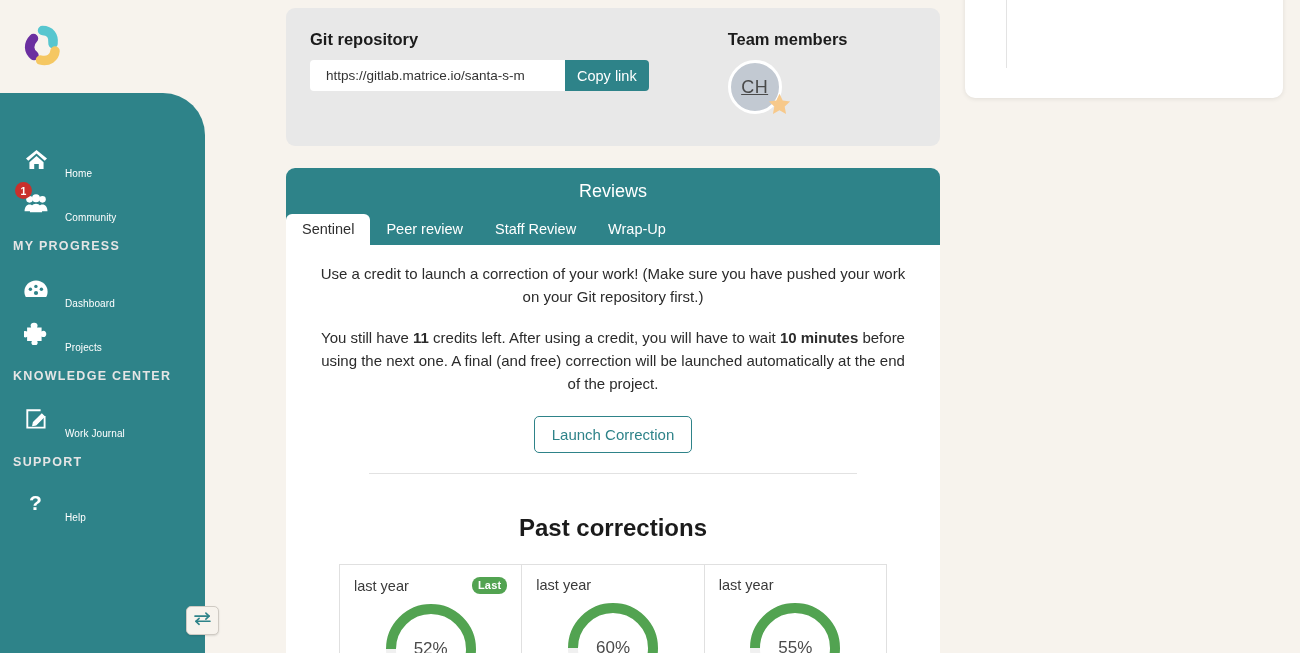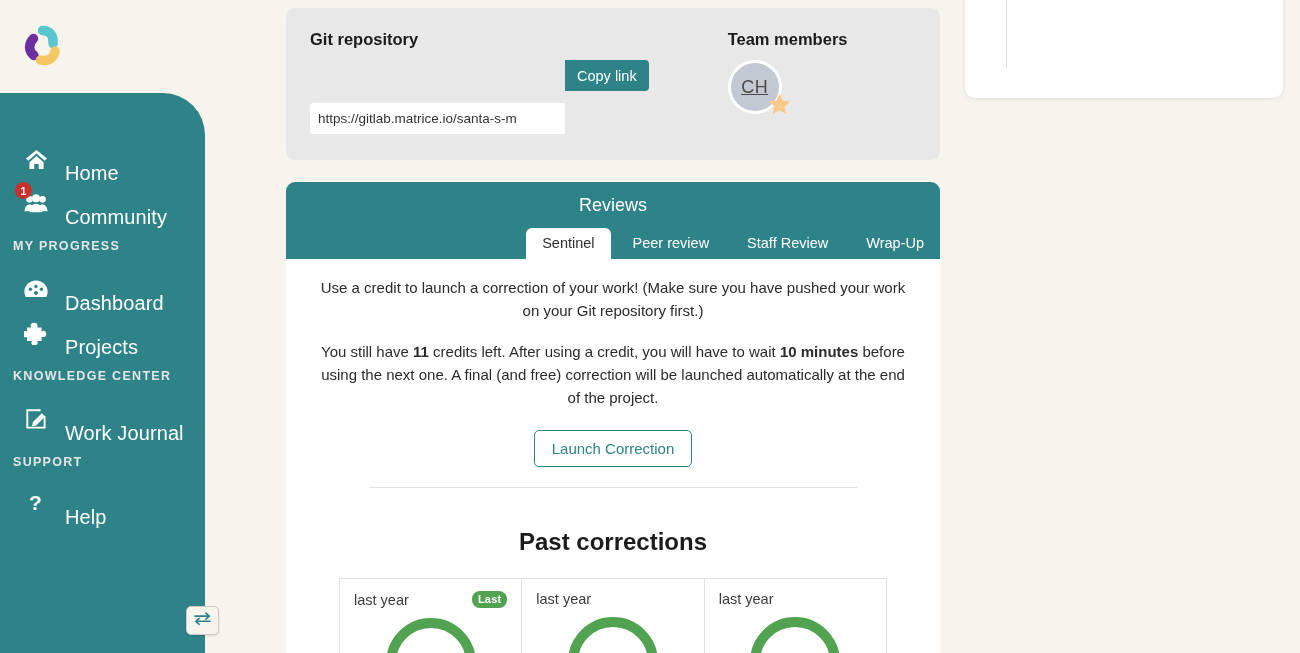--- a/index.html
+++ b/index.html
@@ -24,21 +24,21 @@
     display: flex; align-items: center;
     height: 44px; padding-left: 24px; gap: 17px;
     cursor: pointer; position: relative;
   }
   .nav-icon {
     width: 24px; height: 24px; flex: 0 0 24px;
     display: flex; align-items: center; justify-content: center;
     position: relative;
   }
   .nav-icon svg { display: block; }
-  .nav-label { font-size: 20px; letter-spacing: .1px; white-space: nowrap; margin-top: 28px; }
+  .nav-label { font-size: 10px; letter-spacing: .1px; white-space: nowrap; margin-top: 28px; }
   .nav-section {
     font-size: 12.5px; font-weight: bold; letter-spacing: 1.3px;
     padding-left: 13px; color: #e5e5e5; white-space: nowrap;
   }
   .badge-dot {
     position: absolute; left: -9px; top: -9px;
     min-width: 17px; height: 17px; border-radius: 50%;
     background: #c9302c; color: #fff;
     font-size: 10.5px; font-weight: bold;
     display: flex; align-items: center; justify-content: center;
@@ -59,23 +59,23 @@
   .card-grey {
     background: #e8e8e8; border-radius: 9px;
     padding: 22px 24px 26px 24px;
     display: flex; align-items: flex-start; margin-top: 8px;
   }
   .field-label { font-size: 16.5px; font-weight: bold; color: #1b1b1b; margin-bottom: 11px; }
   .repo-row { display: flex; align-items: stretch; }
   .repo-input {
     width: 255px; height: 31px;
     border: none; border-radius: 4px 0 0 4px;
-    padding: 0 8px; font-size: 13.5px;
+    padding: 0 16px; font-size: 13.5px;
     font-family: "Liberation Sans", sans-serif;
-    color: #333; background: #ffffff; outline: none; margin-top: 43px;
+    color: #333; background: #ffffff; outline: none;
   }
   .copy-btn {
     height: 31px; padding: 0 12px;
     background: #2e8389; color: #fff; border: none;
     border-radius: 0 4px 4px 0;
     font-size: 14.5px; cursor: pointer;
     font-family: "Liberation Sans", sans-serif;
   }
   .team-col { margin-left: 79px; }
   .avatar-wrap { position: relative; width: 60px; height: 60px; margin-top: 4px; }
@@ -90,21 +90,21 @@
   
   .reviews-card {
     margin-top: 22px; border-radius: 9px 9px 0 0;
     overflow: hidden; background: #ffffff;
   }
   .reviews-head { background: #2e8389; padding-top: 13px; }
   .reviews-title {
     text-align: center; color: #ffffff;
     font-size: 18px; margin-bottom: 12px;
   }
-  .tabs { display: flex; padding-left: 18px; gap: 6px; justify-content: flex-end; }
+  .tabs { display: flex; gap: 0; }
   .tab {
     font-size: 14.5px; color: #ffffff;
     padding: 7px 16px 8px 16px; cursor: pointer;
     border-radius: 6px 6px 0 0; white-space: nowrap;
   }
   .tab.active { background: #ffffff; color: #2f2f2f; }
   .reviews-body { padding: 17px 30px 0 30px; background: #fff; }
   .rb-text {
     font-size: 15px; line-height: 1.55; text-align: center; color: #2b2b2b;
   }

